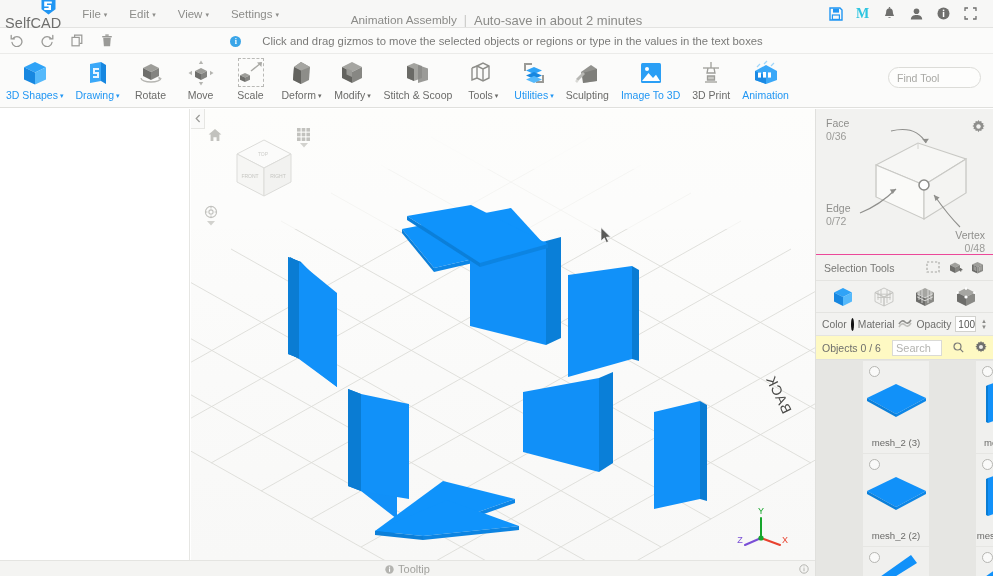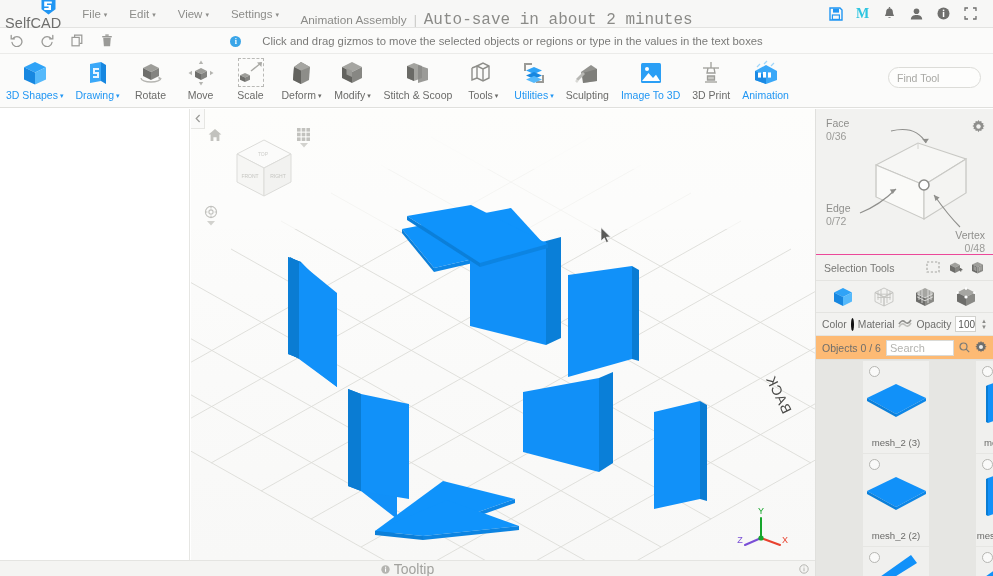--- a/index.html
+++ b/index.html
@@ -28,21 +28,21 @@
   }
   .menu-item .caret { margin-left: 3px; font-size: 7px; position: relative; top: 1px; }
 
   .titlewrap {
     position: absolute; left: 0; right: 0; top: 0; height: 40px;
     display: flex; align-items: center; justify-content: center;
     pointer-events: none;
   }
   .doc-title { font-size: 11.8px; color: #8b8b88; }
   .title-sep { color: #c6c6c2; margin: 0 7px; font-size: 12px; }
-  .autosave { font-size: 16px; color: #8b8b88; font-family: Liberation Mono, monospace; }
+  .autosave { font-size: 13px; color: #8b8b88; }
 
   .topicons { margin-left: auto; display: flex; align-items: center; padding-right: 9px; gap: 0px; }
   .topicon {
     width: 27px; height: 28px; display: flex; align-items: center; justify-content: center;
     cursor: pointer;
   }
 
   
   .notifybar {
     position: absolute; top: 28px; left: 0; width: 993px; height: 26px;
@@ -170,22 +170,22 @@
   .cmo-lab { font-size: 10.3px; color: #6e6e6c; }
   .swatch { width: 13px; height: 13px; border-radius: 50%; background: #111; }
   .opacity-box {
     width: 30px; height: 16px; border: 1px solid #d2d2ce; background: #fff;
     font-size: 10px; color: #56565 4; color: #565654; display: flex; align-items: center;
     padding-left: 2px;
   }
   .spinner { display: flex; flex-direction: column; font-size: 6px; color: #8b8b88; line-height: 6px; margin-left: 1px;}
 
   .objhdr {
-    display: flex; align-items: center; height: 24px; padding: 0 6px; gap: 5px;
-    background: #fdba74; border-bottom: 1px solid #e0e0dd;
+    display: flex; align-items: center; height: 24px; padding: 0 6px; gap: 11px;
+    background: #fef9c3; border-bottom: 1px solid #e0e0dd;
   }
   .objhdr-title { font-size: 10.5px; color: #6e6e6c; white-space: nowrap; }
   .objsearch {
     flex: 1; height: 16px; background: #fff; border: 1px solid #dadad6;
     display: flex; align-items: center; padding: 0 3px;
   }
   .objsearch input {
     border: none; outline: none; background: transparent; width: 100%;
     font-size: 11px; color: #6b6b69; font-family: "Liberation Sans", sans-serif;
   }
@@ -207,21 +207,21 @@
   .objcard .thumb { flex: 1; display: flex; align-items: center; justify-content: center; width: 100%; }
   .objcard .oname { font-size: 9.6px; color: #6b6b69; padding-bottom: 5px; }
 
   
   .statusbar {
     position: absolute; bottom: 0; left: 0; width: 815px; height: 16px;
     background: #f4f4f2; border-top: 1px solid #e4e4e1;
     display: flex; align-items: center; justify-content: center;
     gap: 4px;
   }
-  .status-text { font-size: 14px; color: #a2a2 9e; color: #a2a29e; }
+  .status-text { font-size: 11px; color: #a2a2 9e; color: #a2a29e; }
   .status-info-right { position: absolute; right: 6px; }
 </style>
 </head>
 <body>
 
 <div id="app">
 
   <div class="menubar">
     <div class="brand">
       <span class="brand-logo">

